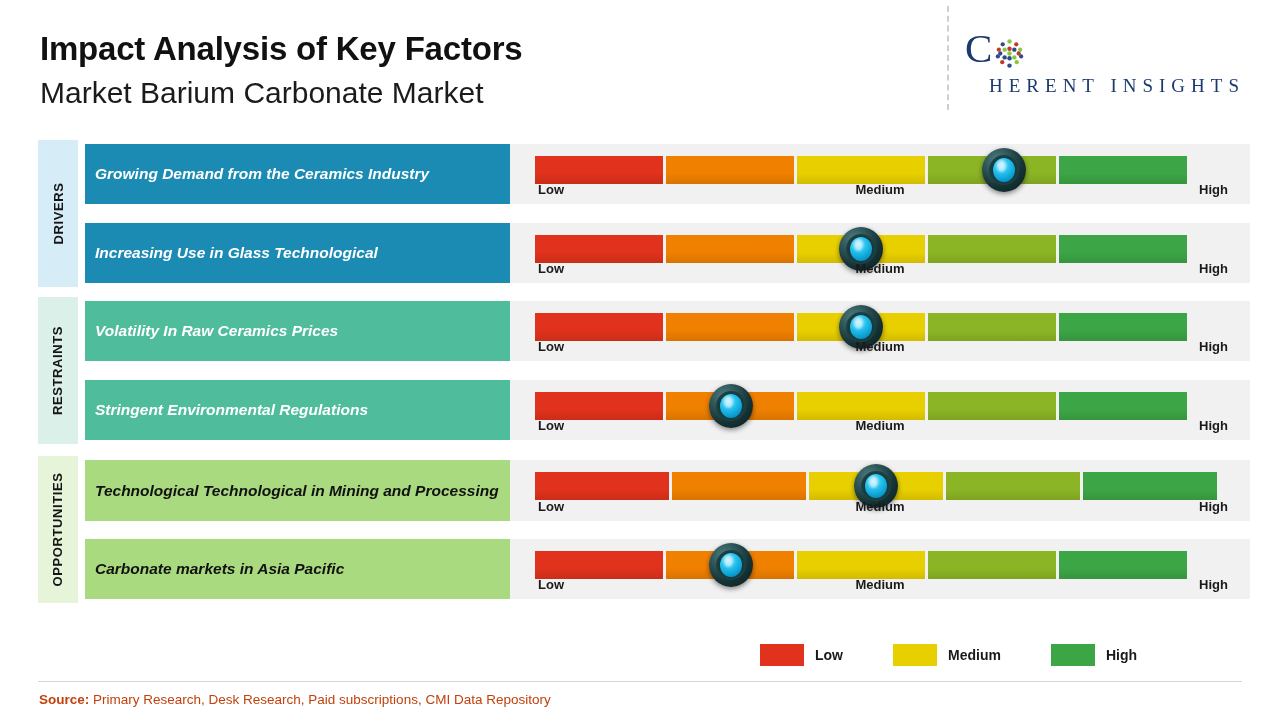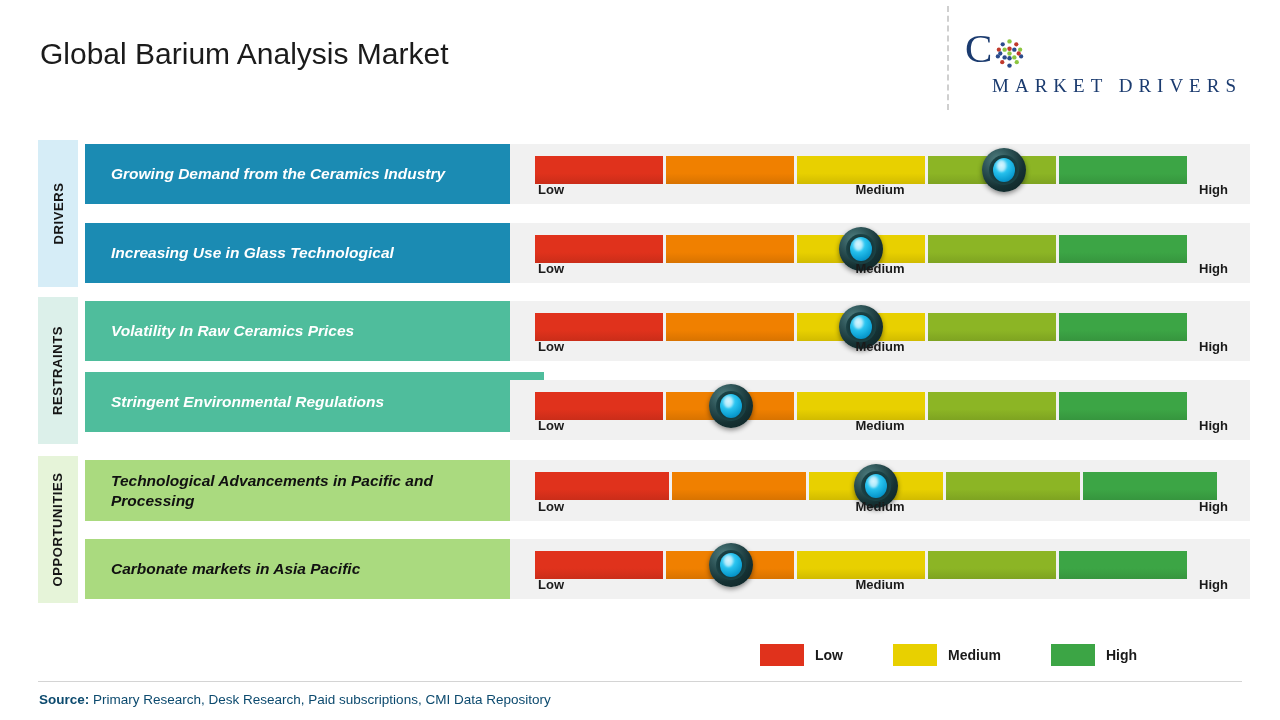--- a/index.html
+++ b/index.html
@@ -61,21 +61,21 @@
     transform: rotate(-90deg);
     white-space: nowrap;
     font-size: 13px; font-weight: bold; color: #151515;
     letter-spacing: 0.6px;
   }
 
   .factor-col { position: absolute; left: 47px; top: 0; width: 459px; }
   .factor-box {
     position: absolute; left: 0; width: 459px;
     display: flex; align-items: center;
-    padding: 0 26px;
+    padding: 0 10px;
   }
   .factor-box span {
     font-size: 15.5px; font-weight: bold; font-style: italic;
     color: #ffffff; line-height: 1.28;
   }
   .factor-box.dark-text span { color: #111111; }
 
   .gauge-col { position: absolute; left: 472px; top: 0; width: 740px; }
   .gauge-panel {
     position: absolute; left: 0; width: 740px;
@@ -135,31 +135,32 @@
   .legend-swatch { width: 44px; height: 22px; }
   .legend-text { font-size: 14px; font-weight: bold; color: #1a1a1a; }
 
   
   .footer-rule {
     position: absolute; left: 38px; top: 681px;
     width: 1204px; height: 1px; background: #d4d4d4;
   }
   .source {
     position: absolute; left: 39px; top: 692px;
-    font-size: 13.5px; color: #0c4a6e;
+    font-size: 13.5px; color: #c2410c;
   }
   .source b { font-weight: bold; }
 </style>
 </head>
 <body>
 
 <div id="page">
 
   <div class="title-block">
-    <div class="title-sub">Global Barium Analysis Market</div>
+    <div class="title-main">Impact Analysis of Key Factors</div>
+    <div class="title-sub">Market Barium Carbonate Market</div>
   </div>
 
   <div class="dashed-divider"></div>
 
   <div class="logo">
     <div class="logo-top">
       <span>C</span>
       <span class="logo-globe">
         <svg width="31" height="31" viewBox="0 0 32 32" aria-hidden="true">
           <circle cx="16" cy="16" r="15" fill="#ffffff"></circle>
@@ -180,21 +181,21 @@
             <circle cx="11" cy="20" r="2.3" fill="#2b4b8c"></circle>
             <circle cx="21" cy="20" r="2.3" fill="#8cc63f"></circle>
             <circle cx="16" cy="16" r="2.3" fill="#8cc63f"></circle>
             <circle cx="16" cy="21" r="2.3" fill="#2b4b8c"></circle>
             <circle cx="6.5" cy="16" r="2.2" fill="#2b4b8c"></circle>
             <circle cx="25.5" cy="16" r="2.2" fill="#c0392b"></circle>
           </g>
         </svg>
       </span>
     </div>
-    <div class="logo-bottom">MARKET DRIVERS</div>
+    <div class="logo-bottom">HERENT INSIGHTS</div>
   </div>
 
   <div class="rows">
     <div class="cat-col" id="cat-col">
         <div class="cat-strip" style="top: 0px; height: 147px; background: rgb(214, 237, 247);">
           <span>DRIVERS</span>
         </div>
         <div class="cat-strip" style="top: 157px; height: 147px; background: rgb(220, 240, 234);">
           <span>RESTRAINTS</span>
         </div>
@@ -205,25 +206,25 @@
     <div class="factor-col" id="factor-col">
         <div class="factor-box" style="top: 4px; height: 60px; background: rgb(27, 139, 179);">
           <span>Growing Demand from the Ceramics Industry</span>
         </div>
         <div class="factor-box" style="top: 83px; height: 60px; background: rgb(27, 139, 179);">
           <span>Increasing Use in Glass Technological</span>
         </div>
         <div class="factor-box" style="top: 161px; height: 60px; background: rgb(79, 189, 156);">
           <span>Volatility In Raw Ceramics Prices</span>
         </div>
-        <div class="factor-box" style="top: 232px; height: 60px; background: rgb(79, 189, 156);">
+        <div class="factor-box" style="top: 240px; height: 60px; background: rgb(79, 189, 156);">
           <span>Stringent Environmental Regulations</span>
         </div>
         <div class="factor-box dark-text" style="top: 320px; height: 61px; background: rgb(170, 218, 127);">
-          <span>Technological Advancements in Pacific and Processing</span>
+          <span>Technological Technological in Mining and Processing</span>
         </div>
         <div class="factor-box dark-text" style="top: 399px; height: 60px; background: rgb(170, 218, 127);">
           <span>Carbonate markets in Asia Pacific</span>
         </div>
       </div>
     <div class="gauge-col" id="gauge-col">
         <div class="gauge-panel" style="top: 4px; height: 60px; background: rgb(241, 241, 241);">
           <div class="gauge-bar">
             <div class="seg" style="background: linear-gradient(rgb(224, 50, 28) 0%, rgb(224, 50, 28) 62%, rgb(202, 45, 25) 100%);"></div>
             <div class="seg" style="background: linear-gradient(rgb(240, 128, 0) 0%, rgb(240, 128, 0) 62%, rgb(216, 115, 0) 100%);"></div>

